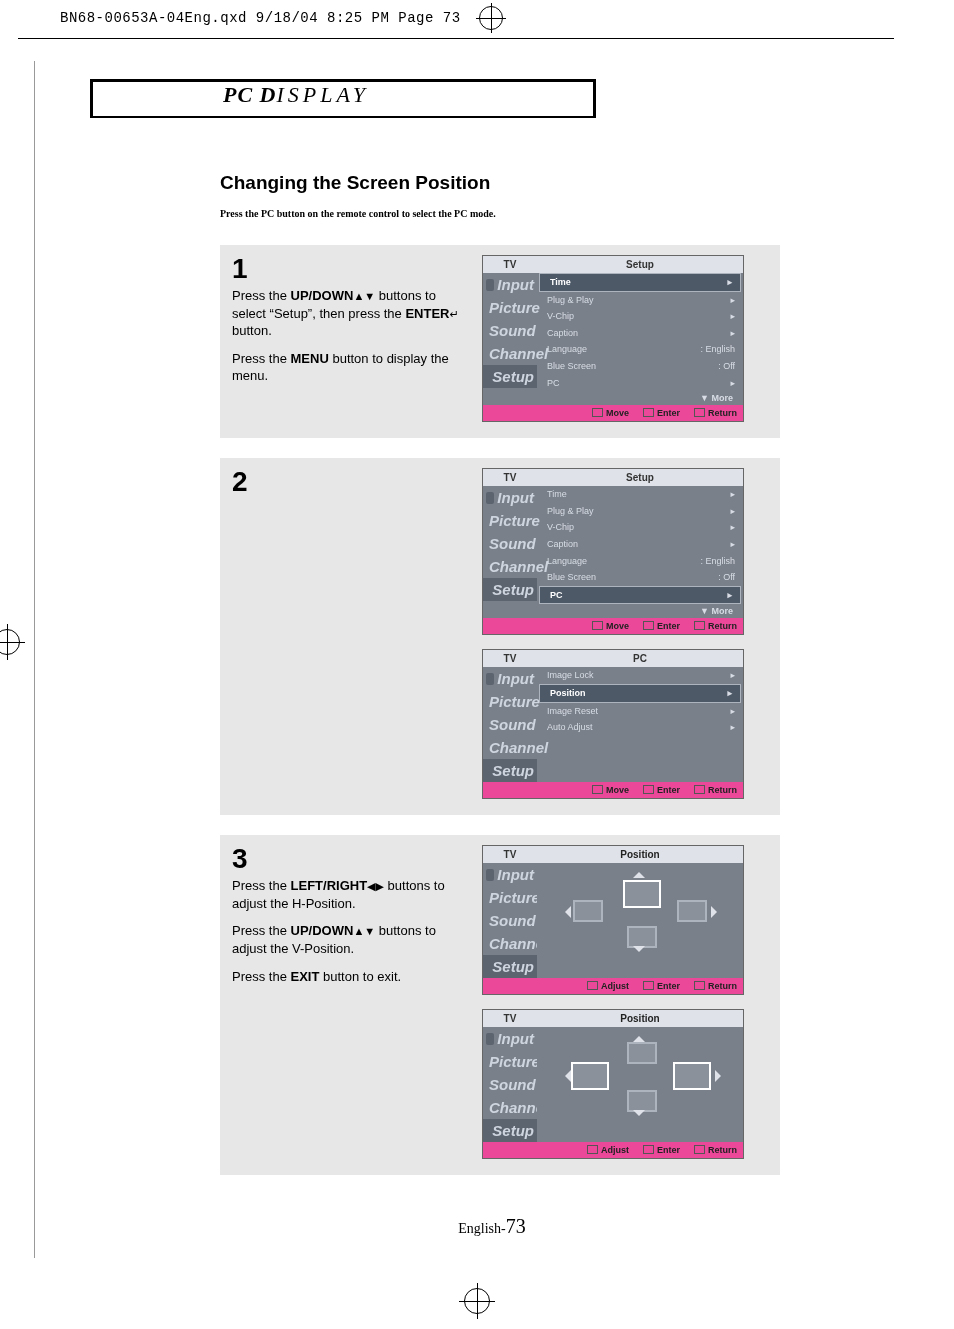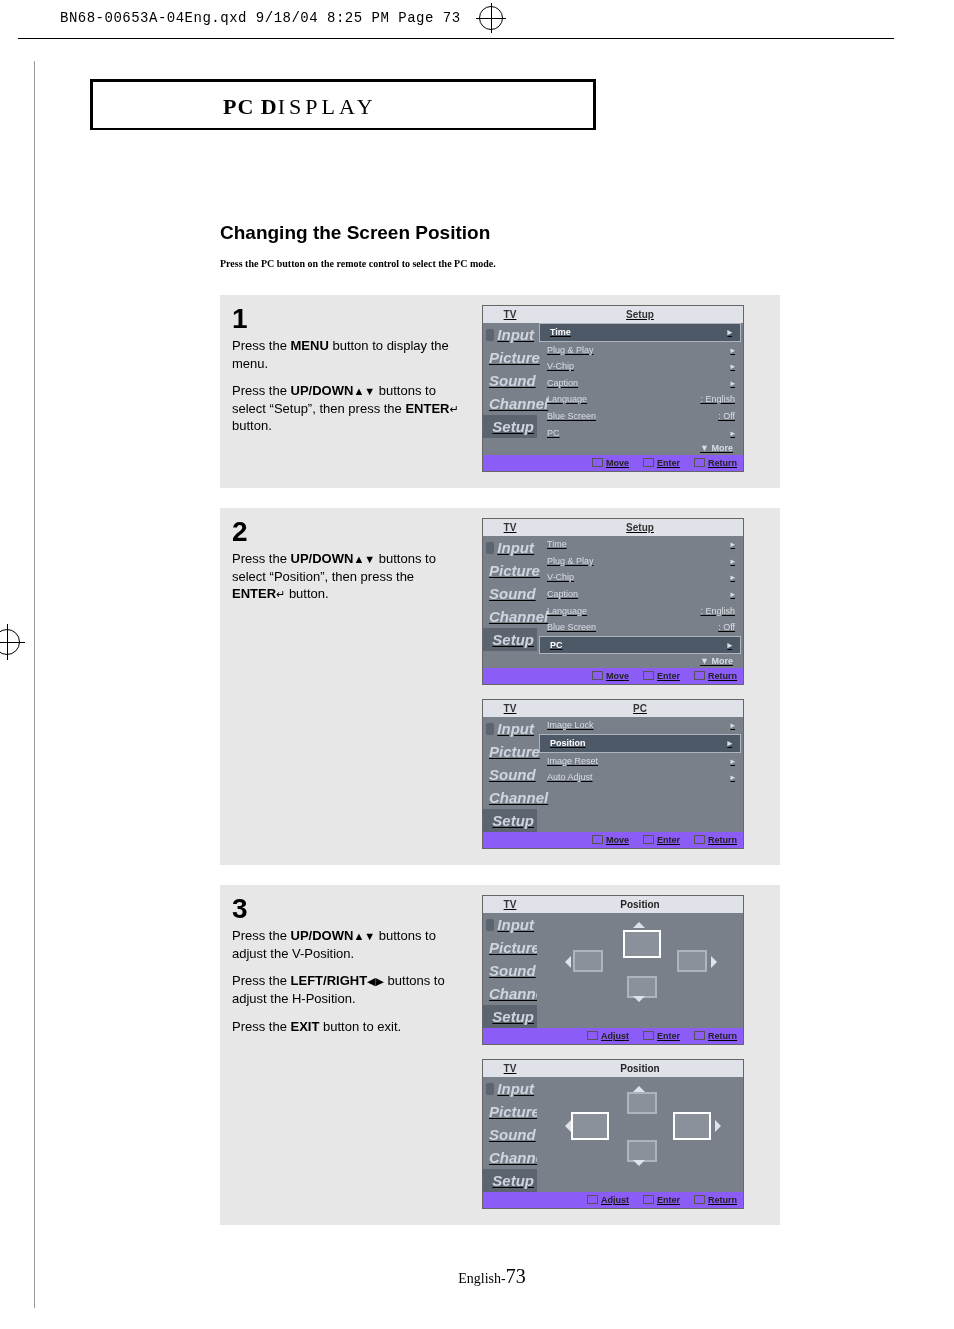--- a/index.html
+++ b/index.html
@@ -45,25 +45,26 @@
 
   .page-wrap {
     position: relative;
     padding: 40px 60px 40px 90px;
   }
 
   .section-title {
     border: 3px solid #000;
     border-bottom-width: 2px;
     width: 370px;
-    padding: 12px 0 8px 130px;
+    padding: 0 0 8px 130px;
     font-family: "Times New Roman", serif;
     font-size: 22px;
     letter-spacing: 4px;
-    margin-bottom: 92px;
+    margin-bottom: 54px;
+    font-style: italic;
   }
   .section-title b { letter-spacing: 1px; }
 
   .content {
     margin-left: 130px;
     width: 560px;
   }
   h2 {
     font-size: 19px;
     font-weight: bold;
@@ -88,21 +89,21 @@
     font-size: 13px;
     line-height: 1.35;
   }
   .stepbody .num {
     font-size: 28px;
     font-weight: bold;
     line-height: 1;
   }
   .stepbody p { margin: 4px 0 10px 0; }
 
-  .screens { flex: 1; display: flex; flex-direction: column; gap: 14px; text-decoration: underline; }
+  .screens { flex: 1; display: flex; flex-direction: column; gap: 14px; }
 
   
   .osd {
     width: 260px;
     background: #7a808a;
     border: 1px solid #666;
     font-size: 9px;
     color: #d8dde5;
   }
   .osd .row { display: flex; }
@@ -164,21 +165,21 @@
     font-weight: bold;
     color: #fff;
   }
   .osd .panel .item .arrow { color: #d8dde5; }
   .osd .panel .more {
     padding: 2px 10px;
     font-weight: bold;
     text-align: right;
   }
   .osd .footer {
-    background: #8b5cf6;
+    background: #ec4899;
     color: #222;
     font-size: 9px;
     font-weight: bold;
     padding: 3px 6px;
     display: flex;
     justify-content: flex-end;
     gap: 14px;
   }
   .osd .footer span::before {
     content: "";
@@ -279,24 +280,24 @@
   </div>
 
   <div class="content">
     <h2>Changing the Screen Position</h2>
     <p class="lede">Press the PC button on the remote control to select the PC mode.</p>
 
     <div class="step">
       <div class="stepbody">
         <div class="num">1</div>
         <p>
-          <span>Press the </span><b>MENU</b><span> button to display the menu.</span>
+          <span>Press the </span><b>UP/DOWN</b><span class="icn">▲▼</span><span> buttons to select “Setup”, then press the </span><b>ENTER</b><span class="icn">↵</span><span> button.</span>
         </p>
         <p>
-          <span>Press the </span><b>UP/DOWN</b><span class="icn">▲▼</span><span> buttons to select “Setup”, then press the </span><b>ENTER</b><span class="icn">↵</span><span> button.</span>
+          <span>Press the </span><b>MENU</b><span> button to display the menu.</span>
         </p>
       </div>
       <div class="screens">
         <div class="osd">
           <div class="row">
             <div class="side">
               <div class="tv">TV</div>
               <div class="tab">
                   <span class="ic"></span>
                   <span>Input</span>
@@ -356,23 +357,20 @@
             <span>Enter</span>
             <span>Return</span>
           </div>
         </div>
       </div>
     </div>
 
     <div class="step">
       <div class="stepbody">
         <div class="num">2</div>
-        <p>
-          <span>Press the </span><b>UP/DOWN</b><span class="icn">▲▼</span><span> buttons to select “Position”, then press the </span><b>ENTER</b><span class="icn">↵</span><span> button.</span>
-        </p>
       </div>
       <div class="screens">
 
         <div class="osd">
           <div class="row">
             <div class="side">
               <div class="tv">TV</div>
               <div class="tab">
                   <span class="ic"></span>
                   <span>Input</span>
@@ -486,24 +484,24 @@
             <span>Return</span>
           </div>
         </div>
       </div>
     </div>
 
     <div class="step">
       <div class="stepbody">
         <div class="num">3</div>
         <p>
-          <span>Press the </span><b>UP/DOWN</b><span class="icn">▲▼</span><span> buttons to adjust the V-Position.</span>
+          <span>Press the </span><b>LEFT/RIGHT</b><span class="icn">◀▶</span><span> buttons to adjust the H-Position.</span>
         </p>
         <p>
-          <span>Press the </span><b>LEFT/RIGHT</b><span class="icn">◀▶</span><span> buttons to adjust the H-Position.</span>
+          <span>Press the </span><b>UP/DOWN</b><span class="icn">▲▼</span><span> buttons to adjust the V-Position.</span>
         </p>
         <p>
           <span>Press the </span><b>EXIT</b><span> button to exit.</span>
         </p>
       </div>
       <div class="screens">
 
         <div class="osd">
           <div class="row">
             <div class="side">

